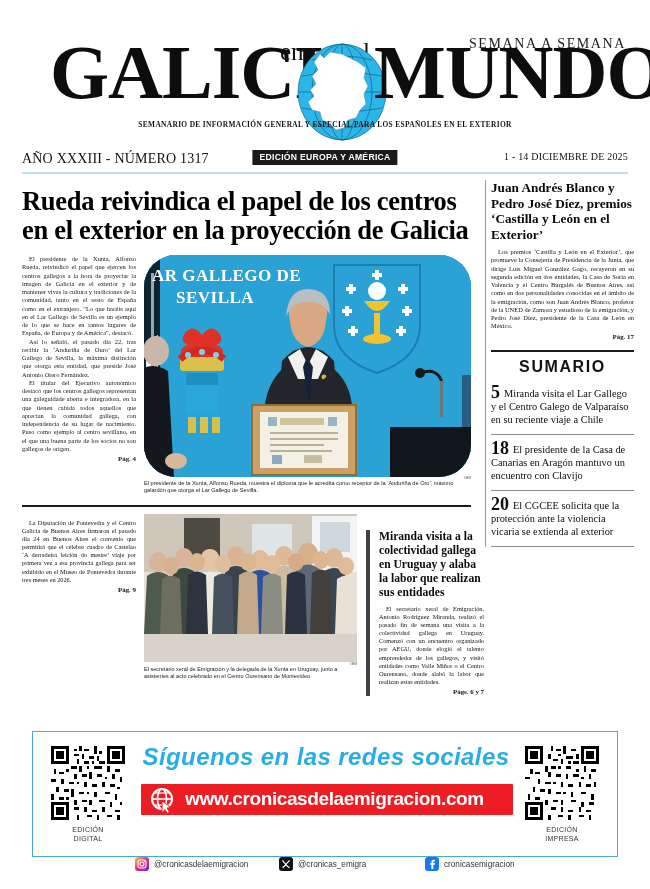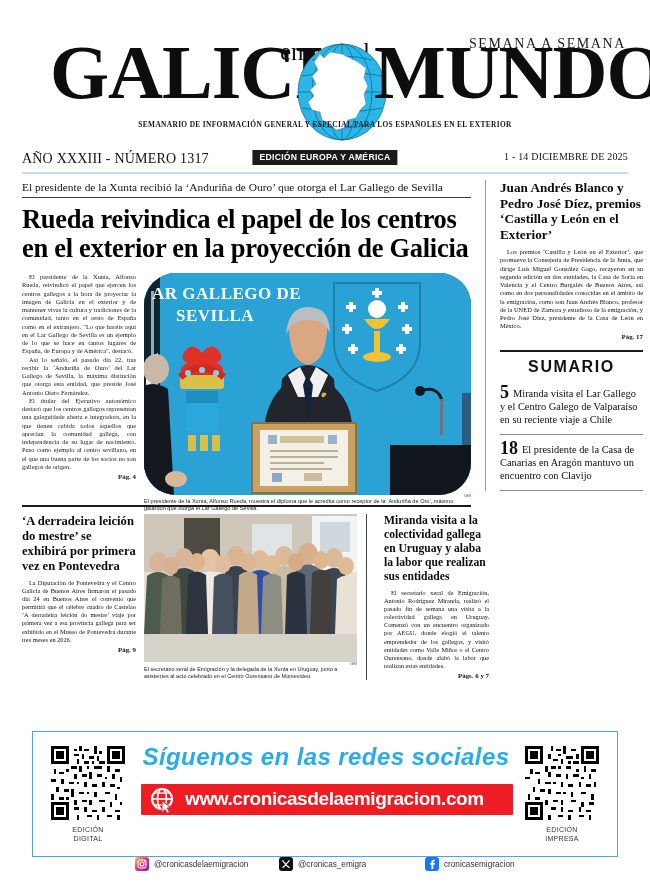--- a/index.html
+++ b/index.html
@@ -59,21 +59,21 @@
     background:#1b1b1b;color:#fff;
     font-family:"Liberation Sans", sans-serif;
     font-size:8.6px;font-weight:700;letter-spacing:.3px;
     padding:2px 7px 3px 7px;
   }
 
   
   .content{position:relative;margin:6px 22px 0 22px;}
   .main-col{position:absolute;left:0;top:0;width:449px;}
   .side-col{position:absolute;left:463px;top:0;width:143px;
-    border-left:1px solid #9a9a9a;padding-left:14px;}
+    border-left:1px solid #9a9a9a;padding-left:5px;}
 
   
   .kicker{
     font-size:11.4px;line-height:14px;padding-bottom:3px;
     border-bottom:1px solid #3a3a3a;color:#121212;
   }
   .lead-head{
     margin-top:7px;
     font-weight:700;font-size:26.5px;line-height:29px;
     letter-spacing:-.3px;color:#000000;
@@ -124,22 +124,22 @@
     font-weight:700;font-size:18px;line-height:13px;
     margin-right:4px;vertical-align:-1px;
   }
 
   
   .lower{position:absolute;left:0;top:325px;width:449px;
     border-top:2.5px solid #1b1b1b;padding-top:7px;}
   .lower-inner{position:relative;height:190px;}
   .col-a{position:absolute;left:0;top:0;width:114px;}
   .col-b{position:absolute;left:122px;top:0;width:213px;}
-  .col-c{position:absolute;left:344px;top:0;width:105px;
-    border-left:1px solid #404040;padding-left:17px;}
+  .col-c{position:absolute;left:344px;top:16px;width:105px;
+    border-left:4px solid #404040;padding-left:9px;}
   .sub-head{font-weight:700;font-size:12.6px;line-height:15px;color:#0a0a0a;}
   .sub-head-b{font-weight:700;font-size:11.6px;line-height:14px;color:#0a0a0a;}
   .sub-text{margin-top:5px;font-size:6.3px;line-height:8.1px;text-align:justify;}
   .sub-text p{margin:0;text-indent:7px;}
   .photo-group{width:213px;height:148px;overflow:hidden;background:#7d8b7a;position:relative;}
   .caption2{
     position:relative;margin-top:4px;width:213px;
     font-family:"Liberation Sans", sans-serif;
     font-size:5.5px;line-height:7.2px;color:#222;
   }
@@ -233,21 +233,20 @@
   <div class="infoline">
     <div class="left">AÑO XXXIII - NÚMERO 1317</div>
     <div class="edicion-box">EDICIÓN EUROPA Y AMÉRICA</div>
     <div class="right">1 - 14 DICIEMBRE DE 2025</div>
   </div>
 
   <div class="content">
 
     <div class="main-col">
 
-      <div class="kicker">El presidente de la Xunta recibió la ‘Anduriña de Ouro’ que otorga el Lar Gallego de Sevilla</div>
 
       <div class="lead-head">Rueda reivindica el papel de los centros en el exterior en la proyección de Galicia</div>
 
       <div class="lead-body">
 
         <div class="lead-text">
           <p>El presidente de la Xunta, Alfonso Rueda, reivindicó el papel que ejercen los centros gallegos a la hora de proyectar la imagen de Galicia en el exterior y de mantener vivas la cultura y tradiciones de la comunidad, tanto en el resto de España como en el extranjero. "Lo que hacéis aquí en el Lar Gallego de Sevilla es un ejemplo de lo que se hace en tantos lugares de España, de Europa y de América", destacó.</p>
           <p>Así lo señaló, el pasado día 22, tras recibir la ‘Anduriña de Ouro’ del Lar Gallego de Sevilla, la máxima distinción que otorga esta entidad, que preside José Antonio Otero Fernández.</p>
           <p>El titular del Ejecutivo autonómico destacó que los centros gallegos representan una galeguidade aberta e integradora, en la que tienen cabida todos aquellos que aprecian la comunidad gallega, con independencia de su lugar de nacimiento. Puso como ejemplo al centro sevillano, en el que una buena parte de los socios no son gallegos de origen.</p>
           <div class="pag-ref">Pág. 4</div>
@@ -353,21 +352,20 @@
         <div class="caption">
           <span class="credit">GM</span>
           <span>El presidente de la Xunta, Alfonso Rueda, muestra el diploma que le acredita como receptor de la ‘Anduriña de Oro’, máximo galardón que otorga el Lar Gallego de Sevilla.</span>
         </div>
       </div>
 
       <div class="lower">
         <div class="lower-inner">
 
           <div class="col-a">
-            <div class="sub-head">‘A derradeira leición do mestre’ se exhibirá por primera vez en Pontevedra</div>
             <div class="sub-text">
               <p>La Diputación de Pontevedra y el Centro Galicia de Buenos Aires firmaron el pasado día 24 en Buenos Aires el convenio que permitirá que el célebre cuadro de Castelao ‘A derradeira leición do mestre’ viaje por primera vez a esa provincia gallega para ser exhibido en el Museo de Pontevedra durante tres meses en 2026.</p>
               <div class="pag-ref">Pág. 9</div>
             </div>
           </div>
 
           <div class="col-b">
             <div class="photo-group">
               <svg viewBox="0 0 213 148" width="213" height="148">
                 <rect width="213" height="148" fill="#e7e2d8"></rect>
@@ -446,20 +444,23 @@
 
       <div class="rule-thick"></div>
 
       <div class="sumario-title">SUMARIO</div>
 
       <div class="sum-item">
         <span class="sum-num">5</span><span>Miranda visita el Lar Gallego y el Centro Galego de Valparaíso en su reciente viaje a Chile</span>
       </div>
       <div class="sum-item">
         <span class="sum-num">18</span><span>El presidente de la Casa de Canarias en Aragón mantuvo un encuentro con Clavijo</span>
+      </div>
+      <div class="sum-item">
+        <span class="sum-num">20</span><span>El CGCEE solicita que la protección ante la violencia vicaria se extienda al exterior</span>
       </div>
     </div>
   </div>
 
   <div class="ad">
     <div class="ad-inner">
 
       <svg class="qr qr-left" viewBox="0 0 29 29" shape-rendering="crispEdges">
         <rect width="29" height="29" fill="#fff"></rect>
         <g fill="#000">

